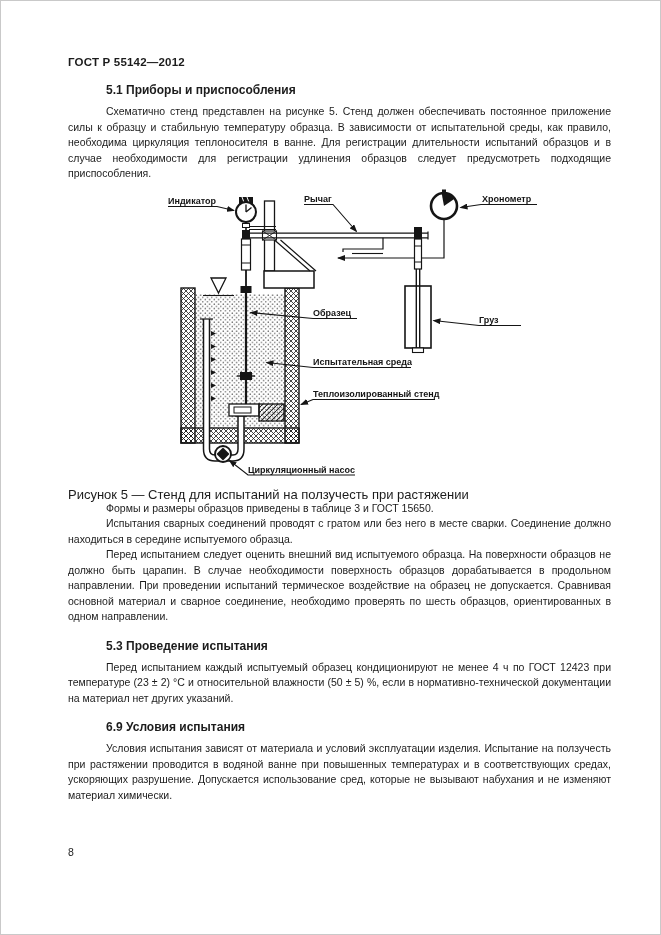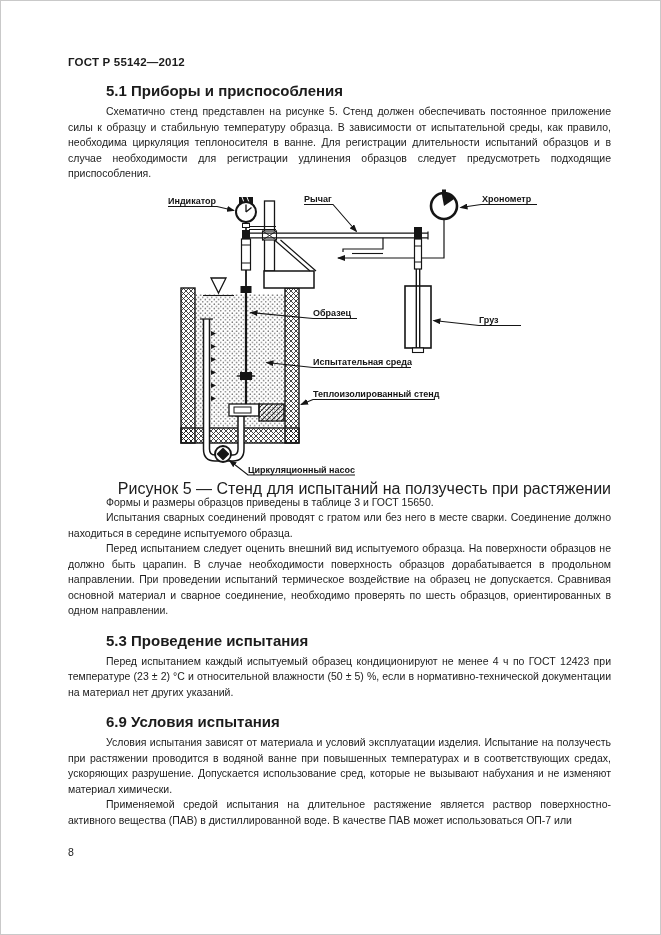--- a/index.html
+++ b/index.html
@@ -9,25 +9,25 @@
     margin:0 auto;
     background:#ffffff;
     border:1px solid #c9c9c9;
     box-sizing:border-box;
     font-family:"Liberation Sans", sans-serif;
     color:#1c1c1c;
     overflow:hidden;
   }
   .content{padding:55px 49px 0 67px;}
   .doc-header{font-size:11.5px;font-weight:bold;line-height:13px;letter-spacing:.2px;}
-  .sec-h{font-size:15px;font-weight:bold;line-height:13px;margin:15px 0 7px 0;text-indent:38px;}
+  .sec-h{font-size:12px;font-weight:bold;line-height:13px;margin:15px 0 7px 0;text-indent:38px;}
   p.body{font-size:10.5px;line-height:15.5px;margin:0;text-align:justify;text-indent:38px;}
   figure.fig{margin:4px 0 0 0;}
   .fig-svg{display:block;margin-left:73px;}
-  .fig-caption{text-align:right;font-size:16px;margin-top:5px;line-height:12px;}
+  .fig-caption{text-align:left;font-size:13px;margin-top:11px;line-height:12px;}
   .page-number{position:absolute;left:67px;top:845px;font-size:10.5px;}
   
   .ln{stroke:#151515;fill:none;}
   .fillb{fill:#151515;stroke:none;}
   svg text{font-family:"Liberation Sans", sans-serif;font-size:9px;font-weight:bold;fill:#151515;}
 </style>
 </head>
 <body>
 
 <div class="page">
@@ -187,19 +187,18 @@
     </section>
 
     <section>
       <h2 class="sec-h">5.3 Проведение испытания</h2>
       <p class="body">Перед испытанием каждый испытуемый образец кондиционируют не менее 4 ч по ГОСТ 12423 при температуре (23 ± 2) °С и относительной влажности (50 ± 5) %, если в нормативно-технической документации на материал нет других указаний.</p>
     </section>
 
     <section>
       <h2 class="sec-h">6.9 Условия испытания</h2>
       <p class="body">Условия испытания зависят от материала и условий эксплуатации изделия. Испытание на ползучесть при растяжении проводится в водяной ванне при повышенных температурах и в соответствующих средах, ускоряющих разрушение. Допускается использование сред, которые не вызывают набухания и не изменяют материал химически.</p>
-      <p class="body">Применяемой средой испытания на длительное растяжение является раствор поверхностно-активного вещества (ПАВ) в дистиллированной воде. В качестве ПАВ может использоваться ОП-7 или</p>
     </section>
 
   </div>
 
   <div class="page-number">8</div>
 </div>
 
 </body></html>

